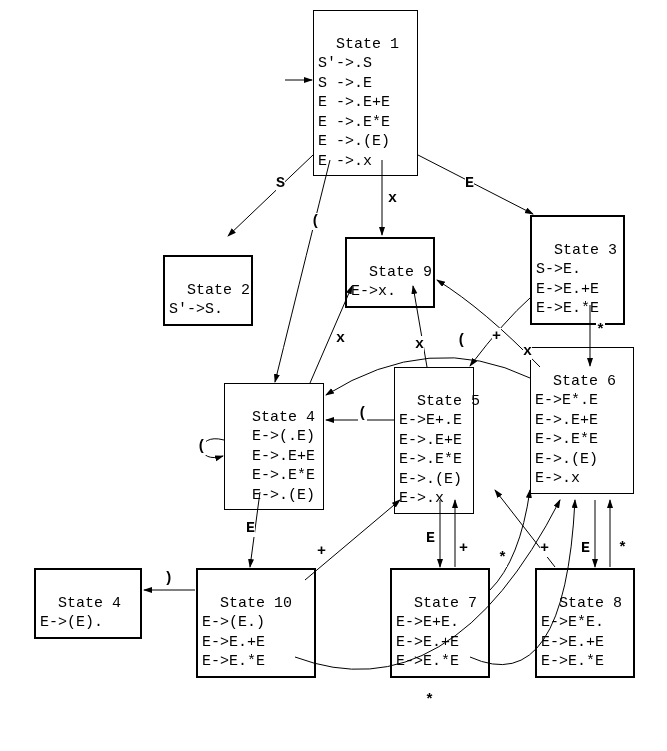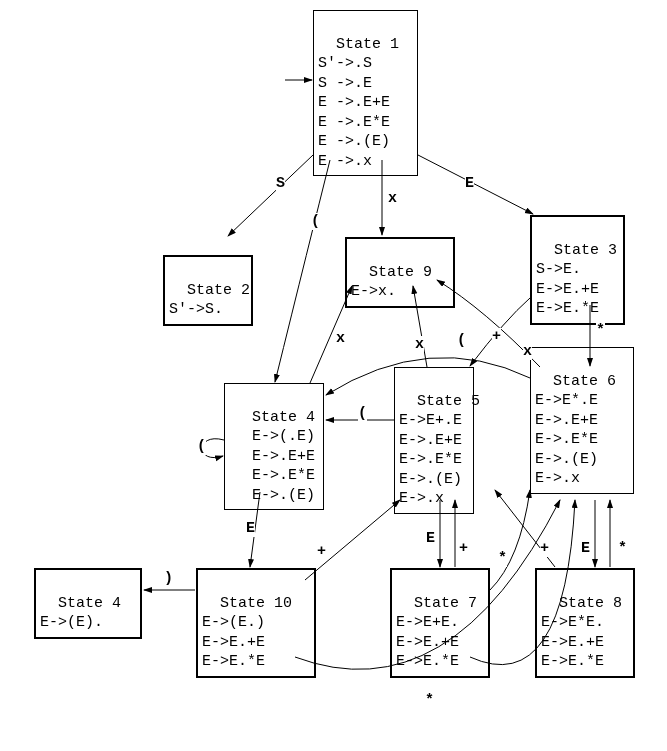--- a/index.html
+++ b/index.html
@@ -99,21 +99,21 @@
 <span>E-&gt;E.*E</span>
 </div>
 
 <div class="node thick" style="left:535px; top:568px; width:100px;">
   <span class="title">State 8</span>
 <span>E-&gt;E*E.</span>
 <span>E-&gt;E.+E</span>
 <span>E-&gt;E.*E</span>
 </div>
 
-<div class="node thick" style="left:345px; top:237px; width:110px;">
+<div class="node thick" style="left:345px; top:237px; width:90px;">
   <span class="title">State 9</span>
 <span>E-&gt;x.</span>
 </div>
 
 <div class="node thick" style="left:196px; top:568px; width:120px;">
   <span class="title">State 10</span>
 <span>E-&gt;(E.)</span>
 <span>E-&gt;E.+E</span>
 <span>E-&gt;E.*E</span>
 </div>

